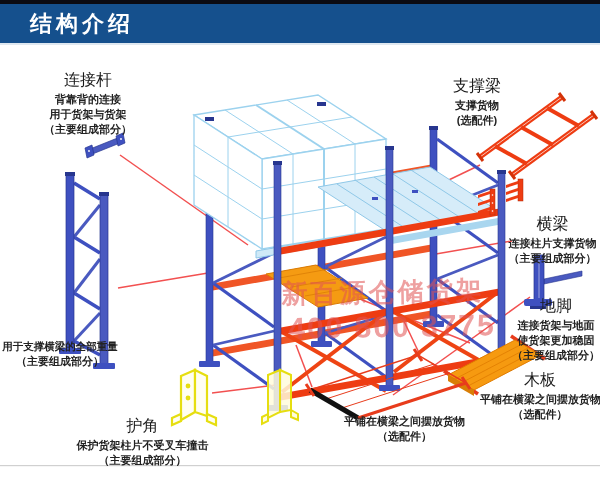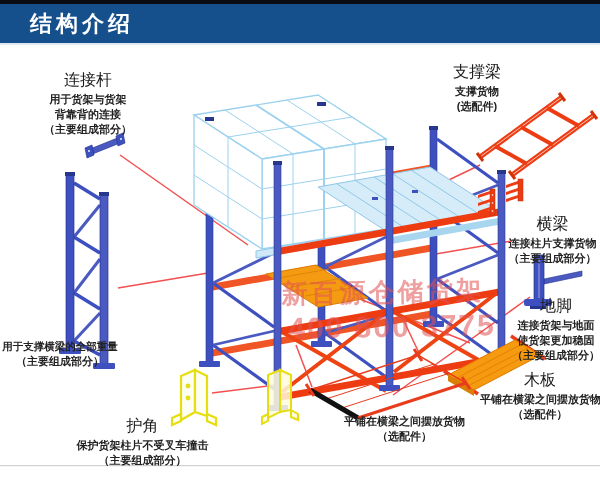--- a/index.html
+++ b/index.html
@@ -285,26 +285,26 @@
       <rect x="0" y="420" width="600" height="1.2" fill="#d0d0d0"></rect>
     </svg>
 
     <div class="watermark">
       <div class="wm1">新百源仓储货架</div>
       <div class="wm2">400 800 3775</div>
     </div>
 
     <div class="label-block" style="left:18px;top:24px;width:140px">
       <div class="lt">连接杆</div>
+      <div class="ld">背靠背的连接</div>
       <div class="ld">用于货架与货架</div>
-      <div class="ld">背靠背的连接</div>
-      <div class="ld">（主要组成部分）</div>
-    </div>
-
-    <div class="label-block" style="left:424px;top:16px;width:106px">
+      <div class="ld">（主要组成部分）</div>
+    </div>
+
+    <div class="label-block" style="left:424px;top:30px;width:106px">
       <div class="lt">支撑梁</div>
       <div class="ld">支撑货物</div>
       <div class="ld">(选配件)</div>
     </div>
 
     <div class="label-block" style="left:505px;top:168px;width:95px">
       <div class="lt">横梁</div>
       <div class="ld">连接柱片支撑货物</div>
       <div class="ld">（主要组成部分）</div>
     </div>

